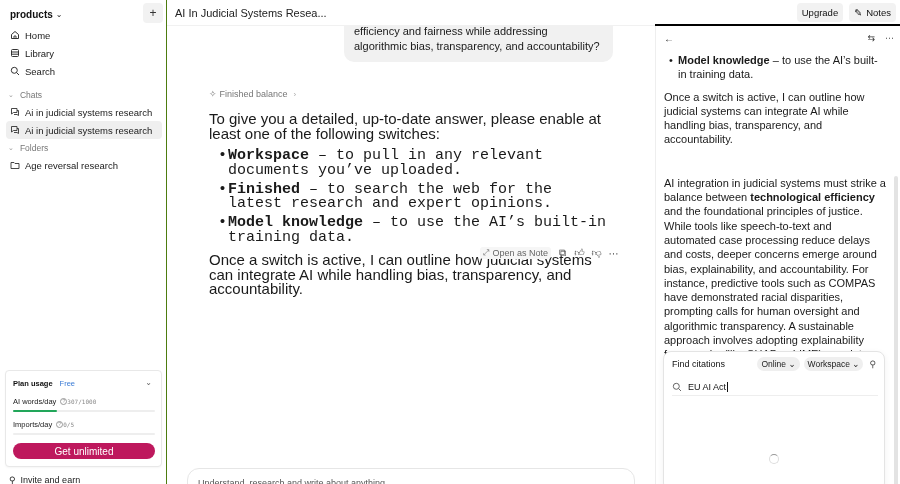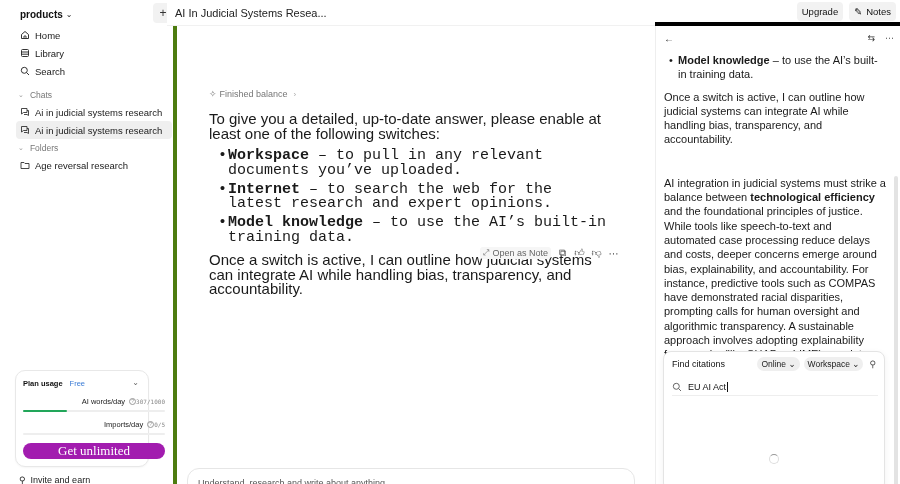--- a/index.html
+++ b/index.html
@@ -1,41 +1,41 @@
 <!DOCTYPE html>
 <html><head>
 <meta charset="utf-8">
 <style>
   * { box-sizing: border-box; margin: 0; padding: 0; }
   html, body { width: 900px; height: 484px; overflow: hidden; background: #fff; }
   body { font-family: "Liberation Sans", sans-serif; color: #1a1a1a; position: relative; }
 
   
-  .sidebar { position: absolute; left: 10px; top: 0; width: 167px; height: 484px; background: #fff; border-right: 4px solid #4d7c0f; }
+  .sidebar { position: absolute; left: 0; top: 0; width: 167px; height: 484px; background: #fff; border-right: 1px solid #4d7c0f; }
   .ws-row { position: absolute; left: 10px; top: 6px; width: 152px; height: 16px; display: flex; align-items: center; }
   .ws-name { font-size: 10px; font-weight: bold; color: #111; }
   .ws-chev { font-size: 8px; margin-left: 3px; color: #222; }
   .new-btn { position: absolute; left: 143px; top: 3px; width: 20px; height: 20px; border-radius: 4px; background: #f2f2f2; display: flex; align-items: center; justify-content: center; font-size: 12px; color: #333; }
   .nav-item { position: absolute; left: 6px; width: 156px; height: 18px; display: flex; align-items: center; padding-left: 3px; font-size: 9.5px; color: #1a1a1a; border-radius: 4px; }
   .nav-item .ic { width: 12px; margin-right: 4px; display: inline-flex; justify-content: center; color: #333; }
   .nav-item.active { background: #efefef; }
   .section-lbl { position: absolute; left: 8px; font-size: 8.5px; color: #777; display: flex; align-items: center; }
   .section-lbl .chev { font-size: 7px; margin-right: 6px; color: #999; }
 
-  .plan-card { position: absolute; left: 5px; top: 370px; width: 134px; height: 97px; border: 1px solid #e8e8e8; border-radius: 10px; background: #fff; box-shadow: 0 1px 2px rgba(0,0,0,0.04); }
+  .plan-card { position: absolute; left: 5px; top: 370px; width: 157px; height: 97px; border: 1px solid #e8e8e8; border-radius: 4px; background: #fff; box-shadow: 0 1px 2px rgba(0,0,0,0.04); }
   .plan-head { position: absolute; left: 7px; top: 8px; font-size: 7.5px; font-weight: bold; color: #111; display: flex; align-items: center; }
   .plan-badge { color: #3a7bd5; font-weight: normal; margin-left: 7px; }
   .plan-chev { position: absolute; right: 9px; top: 7px; font-size: 8px; color: #666; }
-  .usage-row { position: absolute; left: 7px; width: 142px; display: flex; justify-content: flex-end; align-items: center; }
+  .usage-row { position: absolute; left: 7px; width: 142px; display: flex; justify-content: flex-start; align-items: center; }
   .usage-lbl { font-size: 7.5px; color: #222; display: flex; align-items: center; }
   .help-ic { display: inline-block; width: 7px; height: 7px; border: 1px solid #999; border-radius: 50%; font-size: 5px; line-height: 5px; text-align: center; color: #999; margin-left: 4px; }
   .usage-val { font-family: "DejaVu Sans Mono", monospace; font-size: 6px; color: #888; }
   .bar-track { position: absolute; left: 7px; width: 142px; height: 2px; background: #eee; border-radius: 1px; }
   .bar-fill { height: 2px; background: #22a65a; border-radius: 1px; }
-  .cta-btn { position: absolute; left: 7px; top: 72px; width: 142px; height: 16px; background: #a21caf; color: #fff; border-radius: 8px; font-size: 13px; display: flex; align-items: center; justify-content: center; font-family: Liberation Serif, serif; }
+  .cta-btn { position: absolute; left: 7px; top: 72px; width: 142px; height: 16px; background: #be185d; color: #fff; border-radius: 8px; font-size: 10px; display: flex; align-items: center; justify-content: center; }
   .invite { position: absolute; left: 9px; top: 475px; font-size: 9px; color: #222; display: flex; align-items: center; }
   .invite .ic { margin-right: 5px; font-size: 9px; }
 
   
   .main { position: absolute; left: 167px; top: 0; width: 488px; height: 484px; }
   .main-header { position: absolute; left: 0; top: 0; width: 488px; height: 26px; background: #fff; border-bottom: 1px solid #f1f1f1; z-index: 2; display: flex; align-items: center; padding-left: 8px; }
   .doc-title { font-size: 11px; color: #222; }
   .user-bubble { position: absolute; left: 177px; top: 10px; width: 269px; height: 52px; background: #f1f1f1; border-radius: 10px; padding: 14px 10px 0 10px; font-size: 11px; line-height: 15px; color: #1a1a1a; z-index: 1; }
   .thinking { position: absolute; left: 42px; top: 89px; font-size: 9px; color: #777; display: flex; align-items: center; }
   .thinking .spark { margin-right: 3px; font-size: 9px; }
@@ -45,21 +45,21 @@
   .answer li { margin-bottom: 4.5px; position: relative; }
   .answer li::before { content: "•"; position: absolute; left: -10px; }
   .answer p.after { margin-top: 8px; }
   .actions { position: absolute; left: 313px; top: 247px; display: flex; align-items: center; gap: 6px; font-size: 9px; color: #666; }
   .open-note { display: flex; align-items: center; background: #f6f6f6; border-radius: 3px; padding: 1px 3px; }
   .open-note .ic { margin-right: 3px; font-size: 8px; }
   .act-ic { font-size: 10px; color: #444; width: 11px; text-align: center; }
   .composer { position: absolute; left: 20px; top: 468px; width: 448px; height: 30px; border: 1px solid #e6e6e6; border-radius: 12px; background: #fff; padding: 9px 10px; font-size: 9px; color: #555; }
 
   
-  .topbar-right { position: absolute; right: 0; top: 0; width: 245px; height: 26px; display: flex; justify-content: flex-end; align-items: center; gap: 6px; padding-right: 4px; border-bottom: 4px solid #000000; }
+  .topbar-right { position: absolute; right: 0; top: 0; width: 245px; height: 26px; display: flex; justify-content: flex-end; align-items: center; gap: 6px; padding-right: 4px; border-bottom: 2px solid #000000; }
   .tb-btn { font-size: 9.5px; color: #111; background: #f2f2f2; border-radius: 4px; padding: 4px 5px; display: flex; align-items: center; }
   .tb-btn .ic { margin-right: 4px; }
   .notes { position: absolute; left: 655px; top: 26px; width: 245px; height: 458px; border-left: 1px solid #eeeeee; overflow: hidden; }
   .notes-top { position: absolute; left: 8px; top: 5px; width: 230px; height: 14px; display: flex; justify-content: space-between; align-items: center; font-size: 10px; color: #333; }
   .notes-top .right { display: flex; gap: 10px; font-size: 9px; }
   .notes-body { position: absolute; left: 8px; top: 27px; width: 222px; font-size: 11px; line-height: 14.3px; color: #1a1a1a; }
   .notes-body ul { list-style: none; margin-left: 14px; }
   .notes-body li { position: relative; }
   .notes-body li::before { content: "•"; position: absolute; left: -9px; }
   .notes-body p { margin-top: 8px; }
@@ -190,32 +190,33 @@
   <div class="invite">
     <span class="ic">⚲</span>
     <span>Invite and earn</span>
   </div>
 </div>
 
 <div class="main">
   <div class="main-header">
     <span class="doc-title">AI In Judicial Systems Resea...</span>
   </div>
+  <div class="user-bubble">efficiency and fairness while addressing algorithmic bias, transparency, and accountability?</div>
 
   <div class="thinking">
     <span class="spark">✧</span>
     <span>Finished balance</span>
     <span class="chev">›</span>
   </div>
 
   <div class="answer">
     <p>To give you a detailed, up-to-date answer, please enable at least one of the following switches:</p>
     <ul>
       <li><b>Workspace</b><span> – to pull in any relevant documents you’ve uploaded.</span></li>
-      <li><b>Internet</b><span> – to search the web for the latest research and expert opinions.</span></li>
+      <li><b>Finished</b><span> – to search the web for the latest research and expert opinions.</span></li>
       <li><b>Model knowledge</b><span> – to use the AI’s built-in training data.</span></li>
     </ul>
     <p class="after">Once a switch is active, I can outline how judicial systems can integrate AI while handling bias, transparency, and accountability.</p>
   </div>
 
   <div class="actions">
     <span class="open-note">
       <span class="ic">⤢</span>
       <span>Open as Note</span>
     </span>

